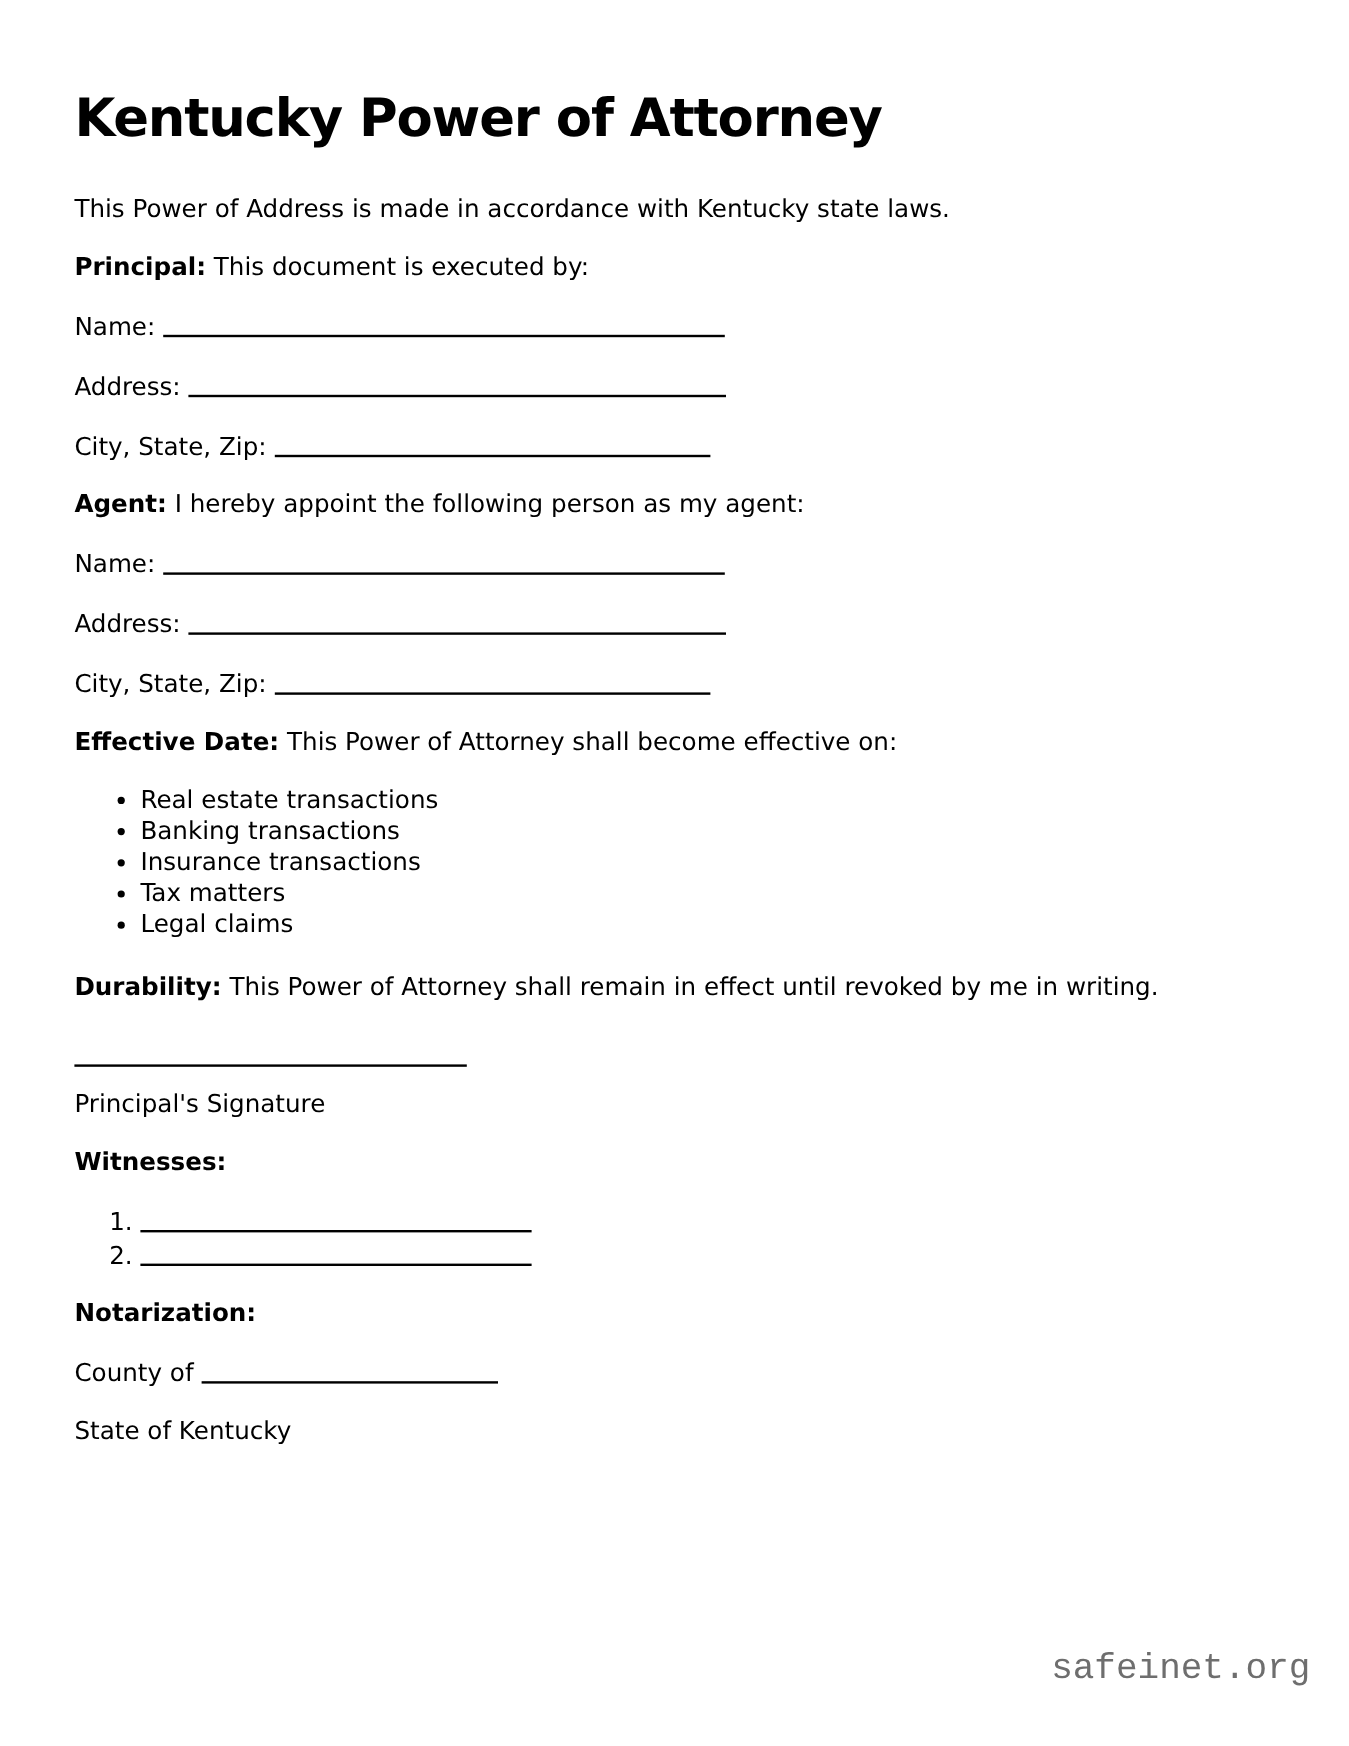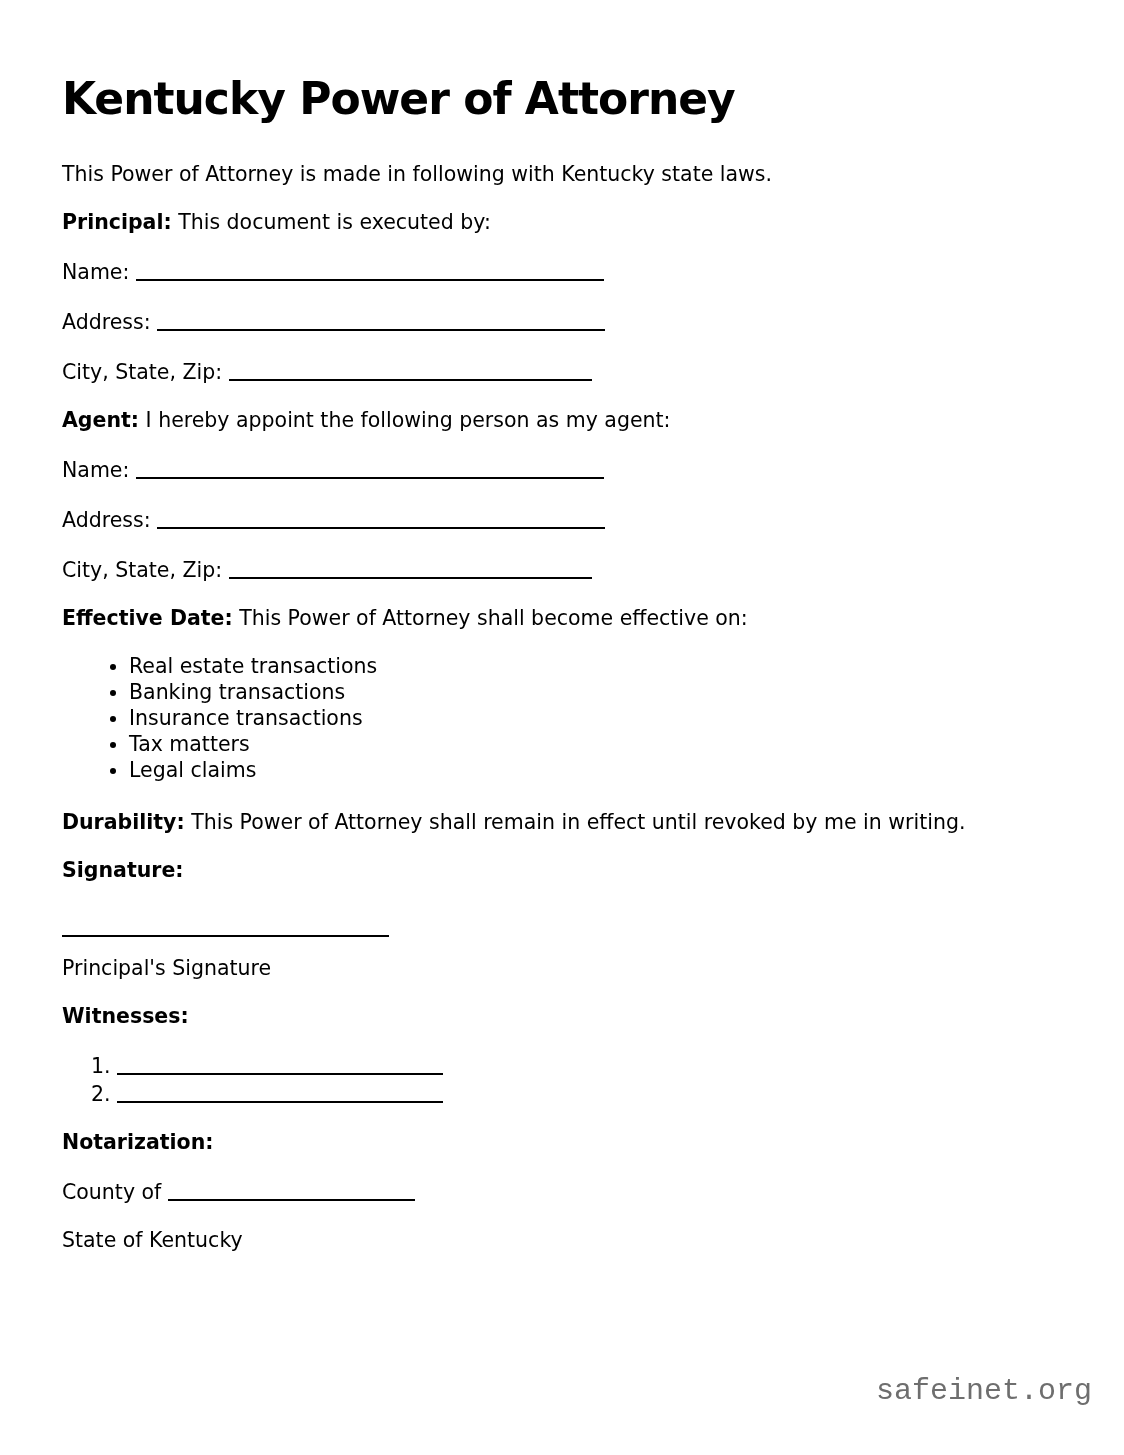--- a/index.html
+++ b/index.html
@@ -36,21 +36,20 @@
   }
   strong { font-weight: bold; }
   .powers-text { max-width: 965px; }
   ul.powers-list {
     margin: 0 0 26px 0;
     padding-left: 55px;
     list-style: disc;
   }
   ul.powers-list li {
     line-height: 26px;
-    margin-left: 12px;
   }
   .sig-line-para {
     margin: 30px 0 14px 0;
   }
   ol.witness-list {
     list-style: none;
     margin: 0 0 22px 0;
     padding-left: 29px;
   }
   ol.witness-list li {
@@ -84,21 +83,21 @@
     white-space: nowrap;
   }
 </style>
 </head>
 <body style="color: rgb(0, 0, 0); background: rgb(255, 255, 255);">
 
 <div class="page">
 
   <h1 class="doc-title">Kentucky Power of Attorney</h1>
 
-  <p>This Power of Attorney is made in following with Kentucky state laws.</p>
+  <p>This Power of Address is made in accordance with Kentucky state laws.</p>
 
   <p><strong>Principal:</strong> <span>This document is executed by:</span></p>
 
   <p><span>Name:</span> <span class="blank w-name"></span></p>
 
   <p><span>Address:</span> <span class="blank w-addr"></span></p>
 
   <p><span>City, State, Zip:</span> <span class="blank w-city"></span></p>
 
   <p><strong>Agent:</strong> <span>I hereby appoint the following person as my agent:</span></p>
@@ -116,21 +115,20 @@
   <ul class="powers-list">
     <li>Real estate transactions</li>
     <li>Banking transactions</li>
     <li>Insurance transactions</li>
     <li>Tax matters</li>
     <li>Legal claims</li>
   </ul>
 
   <p><strong>Durability:</strong> <span>This Power of Attorney shall remain in effect until revoked by me in writing.</span></p>
 
-  <p><strong>Signature:</strong></p>
 
   <p class="sig-line-para"><span class="blank w-sig"></span></p>
 
   <p>Principal's Signature</p>
 
   <p><strong>Witnesses:</strong></p>
 
   <ol class="witness-list">
     <li><span class="wit-num">1.</span><span class="blank w-wit"></span></li>
     <li><span class="wit-num">2.</span><span class="blank w-wit"></span></li>

